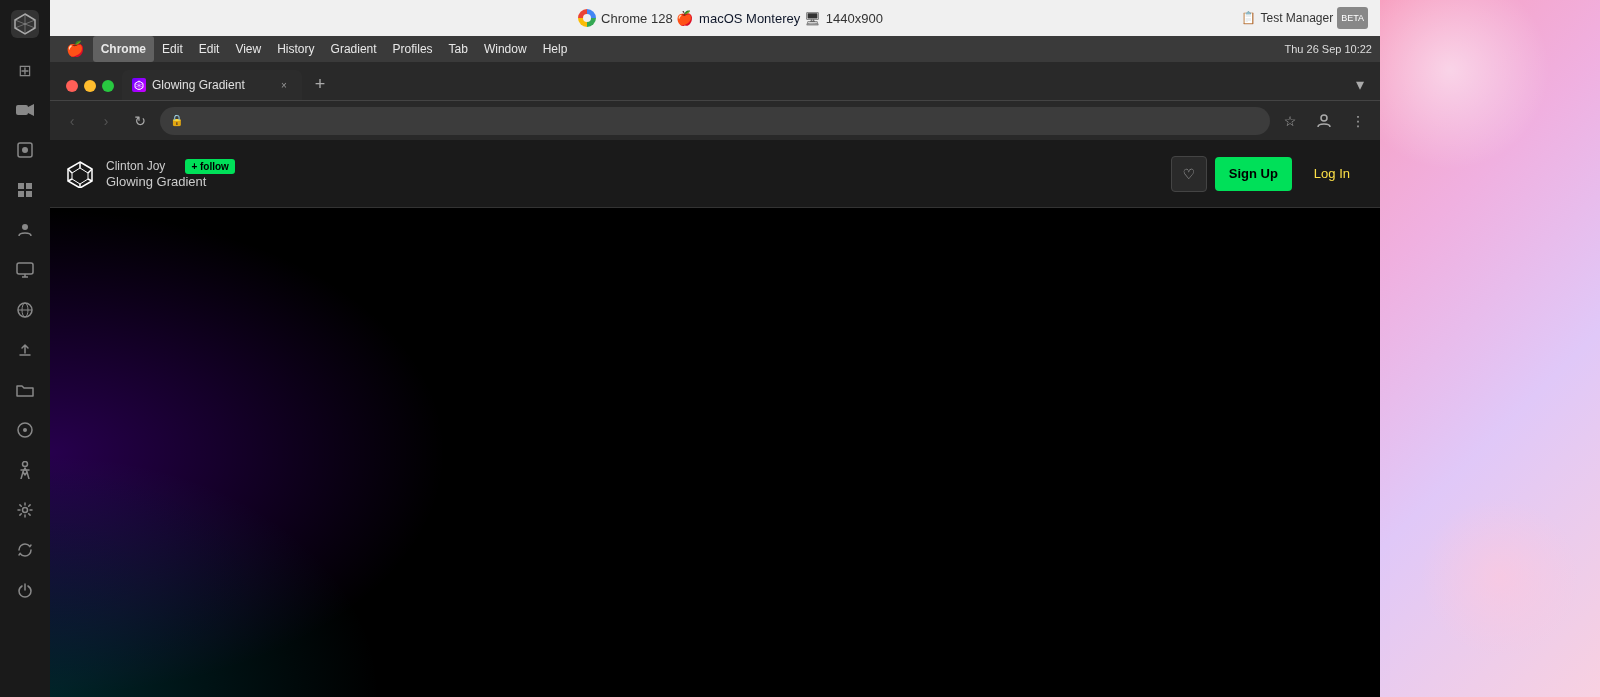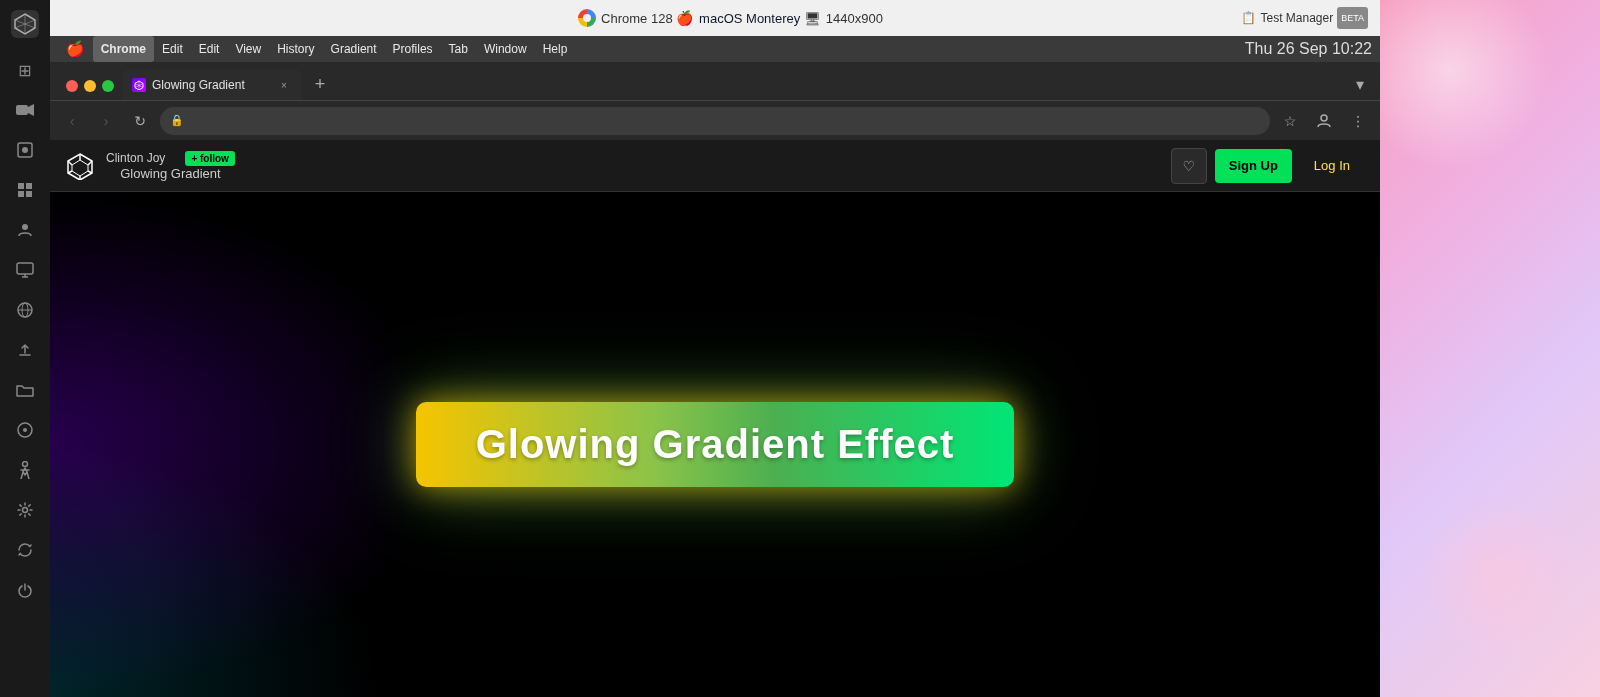--- a/index.html
+++ b/index.html
@@ -154,21 +154,21 @@
       align-items: center;
       cursor: pointer;
       border-radius: 3px;
     }
     .mac-menu-item.active { background: rgba(255,255,255,0.2); font-weight: 700; }
     .mac-menubar-right {
       margin-left: auto;
       display: flex;
       align-items: flex-start;
       gap: 6px;
-      font-size: 16px;
+      font-size: 11px;
       color: #ddd;
     }
 
     
     .tab-bar {
       height: 38px;
       background: #292929;
       display: flex;
       align-items: flex-end;
       padding: 0 8px;
@@ -290,28 +290,27 @@
       align-items: center;
       justify-content: center;
       color: #aaa;
       font-size: 14px;
       cursor: pointer;
       border-radius: 50%;
     }
 
     
     .codepen-header {
-      height: 52px;
+      height: 68px;
       background: #1a1a1a;
       display: flex;
       align-items: center;
       padding: 0 16px;
       flex-shrink: 0;
       border-bottom: 1px solid #333;
-      text-align: center;
     }
     .codepen-logo {
       display: flex;
       align-items: center;
       gap: 8px;
       margin-right: 12px;
     }
     .cp-logo-icon {
       width: 28px;
       height: 28px;
@@ -691,21 +690,18 @@
         </div>
         <div class="cp-signup">Sign Up</div>
         <div class="cp-login">Log In</div>
       </div>
     </div>
 
     <div class="codepen-content">
       <div class="bg-decoration-left"></div>
       <div class="bg-decoration-left2"></div>
 
-      <div class="glowing-btn-container">
-        <div class="glowing-gradient-btn">Glowing Gradient Effect</div>
-      </div>
     </div>
 
   </div>
 </div>
 
 <div class="right-deco"></div>
 
 </body></html>

